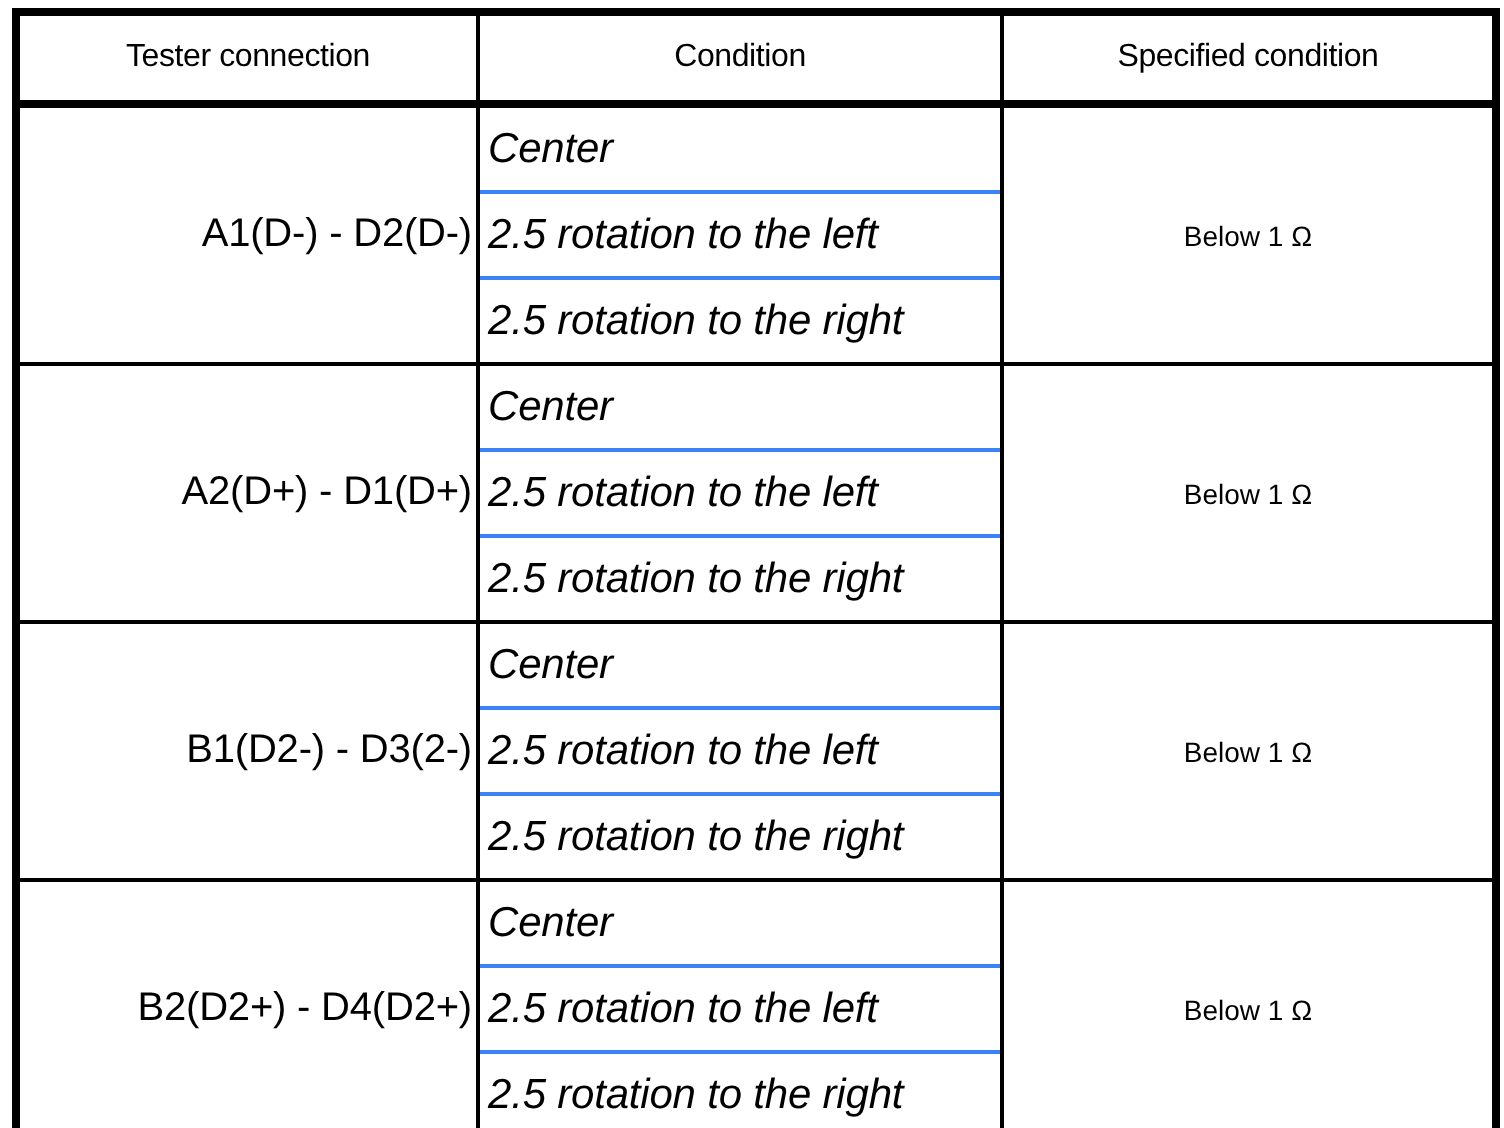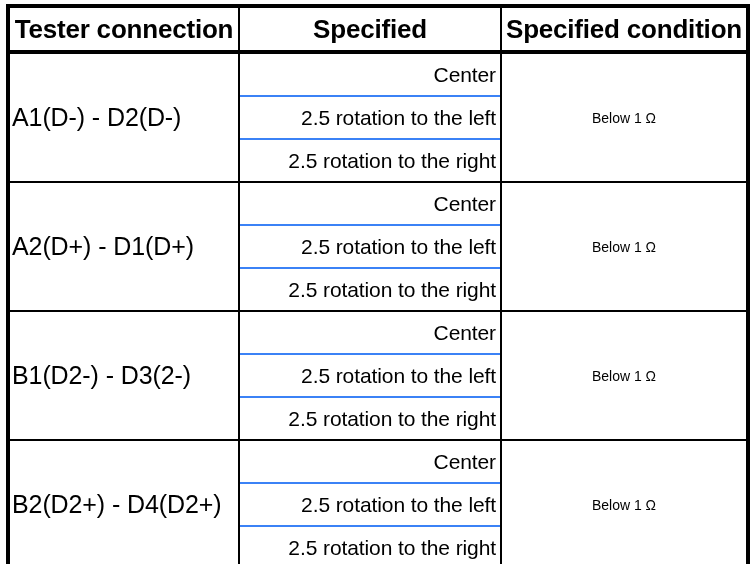--- a/index.html
+++ b/index.html
@@ -34,22 +34,22 @@
   }
 
   col.col-tester   { width: 231px; }
   col.col-cond     { width: 262px; }
   col.col-spec     { width: 247px; }
 
   
   tr.header-row th {
     border-bottom: 4px solid #000000;
     border-right: 2px solid #000000;
-    font-size: 26px;
-    font-weight: bold;
+    font-size: 16px;
+    font-weight: normal;
     text-align: center;
     vertical-align: middle;
     padding: 2px 4px;
     height: 38px;
     letter-spacing: -0.2px;
     white-space: nowrap;
   }
   tr.header-row th.last-col { border-right: none; text-align: center; }
 
   
@@ -57,45 +57,46 @@
   tr.group-start td.cond-cell {
     border-top: 2px solid #000000;
   }
   tbody.group-1 tr.group-start td.grp-cell,
   tbody.group-1 tr.group-start td.cond-cell {
     border-top: none;
   }
 
   td.tester-cell {
     border-right: 2px solid #000000;
-    text-align: left;
+    text-align: right;
     vertical-align: middle;
-    font-size: 25px;
+    font-size: 20px;
     white-space: nowrap;
     letter-spacing: -0.1px;
     padding: 0 2px;
   }
 
   td.spec-cell {
     text-align: center;
     vertical-align: middle;
     font-size: 14px;
     white-space: nowrap;
     padding: 0 2px;
   }
 
   td.cond-cell {
     border-right: 2px solid #000000;
-    text-align: right;
+    text-align: left;
     vertical-align: middle;
     font-size: 21px;
     white-space: nowrap;
     height: 41px;
     padding: 0 4px;
     letter-spacing: -0.1px;
+    font-style: italic;
   }
   td.cond-cell.sub-div {
     border-top: 2px solid #3b82f6;
   }
 
   td.grp-border-top {
     border-top: 2px solid #000000;
   }
 </style>
 </head>
@@ -105,21 +106,21 @@
   <table class="spec-table">
     <colgroup>
       <col class="col-tester">
       <col class="col-cond">
       <col class="col-spec">
     </colgroup>
 
     <thead>
       <tr class="header-row">
         <th>Tester connection</th>
-        <th>Specified</th>
+        <th>Condition</th>
         <th class="last-col">Specified condition</th>
       </tr>
     </thead>
 
     <tbody class="group-1">
       <tr class="group-start">
         <td class="tester-cell grp-cell" rowspan="3">A1(D-) - D2(D-)</td>
         <td class="cond-cell">Center</td>
         <td class="spec-cell grp-cell" rowspan="3">Below 1 Ω</td>
       </tr>

